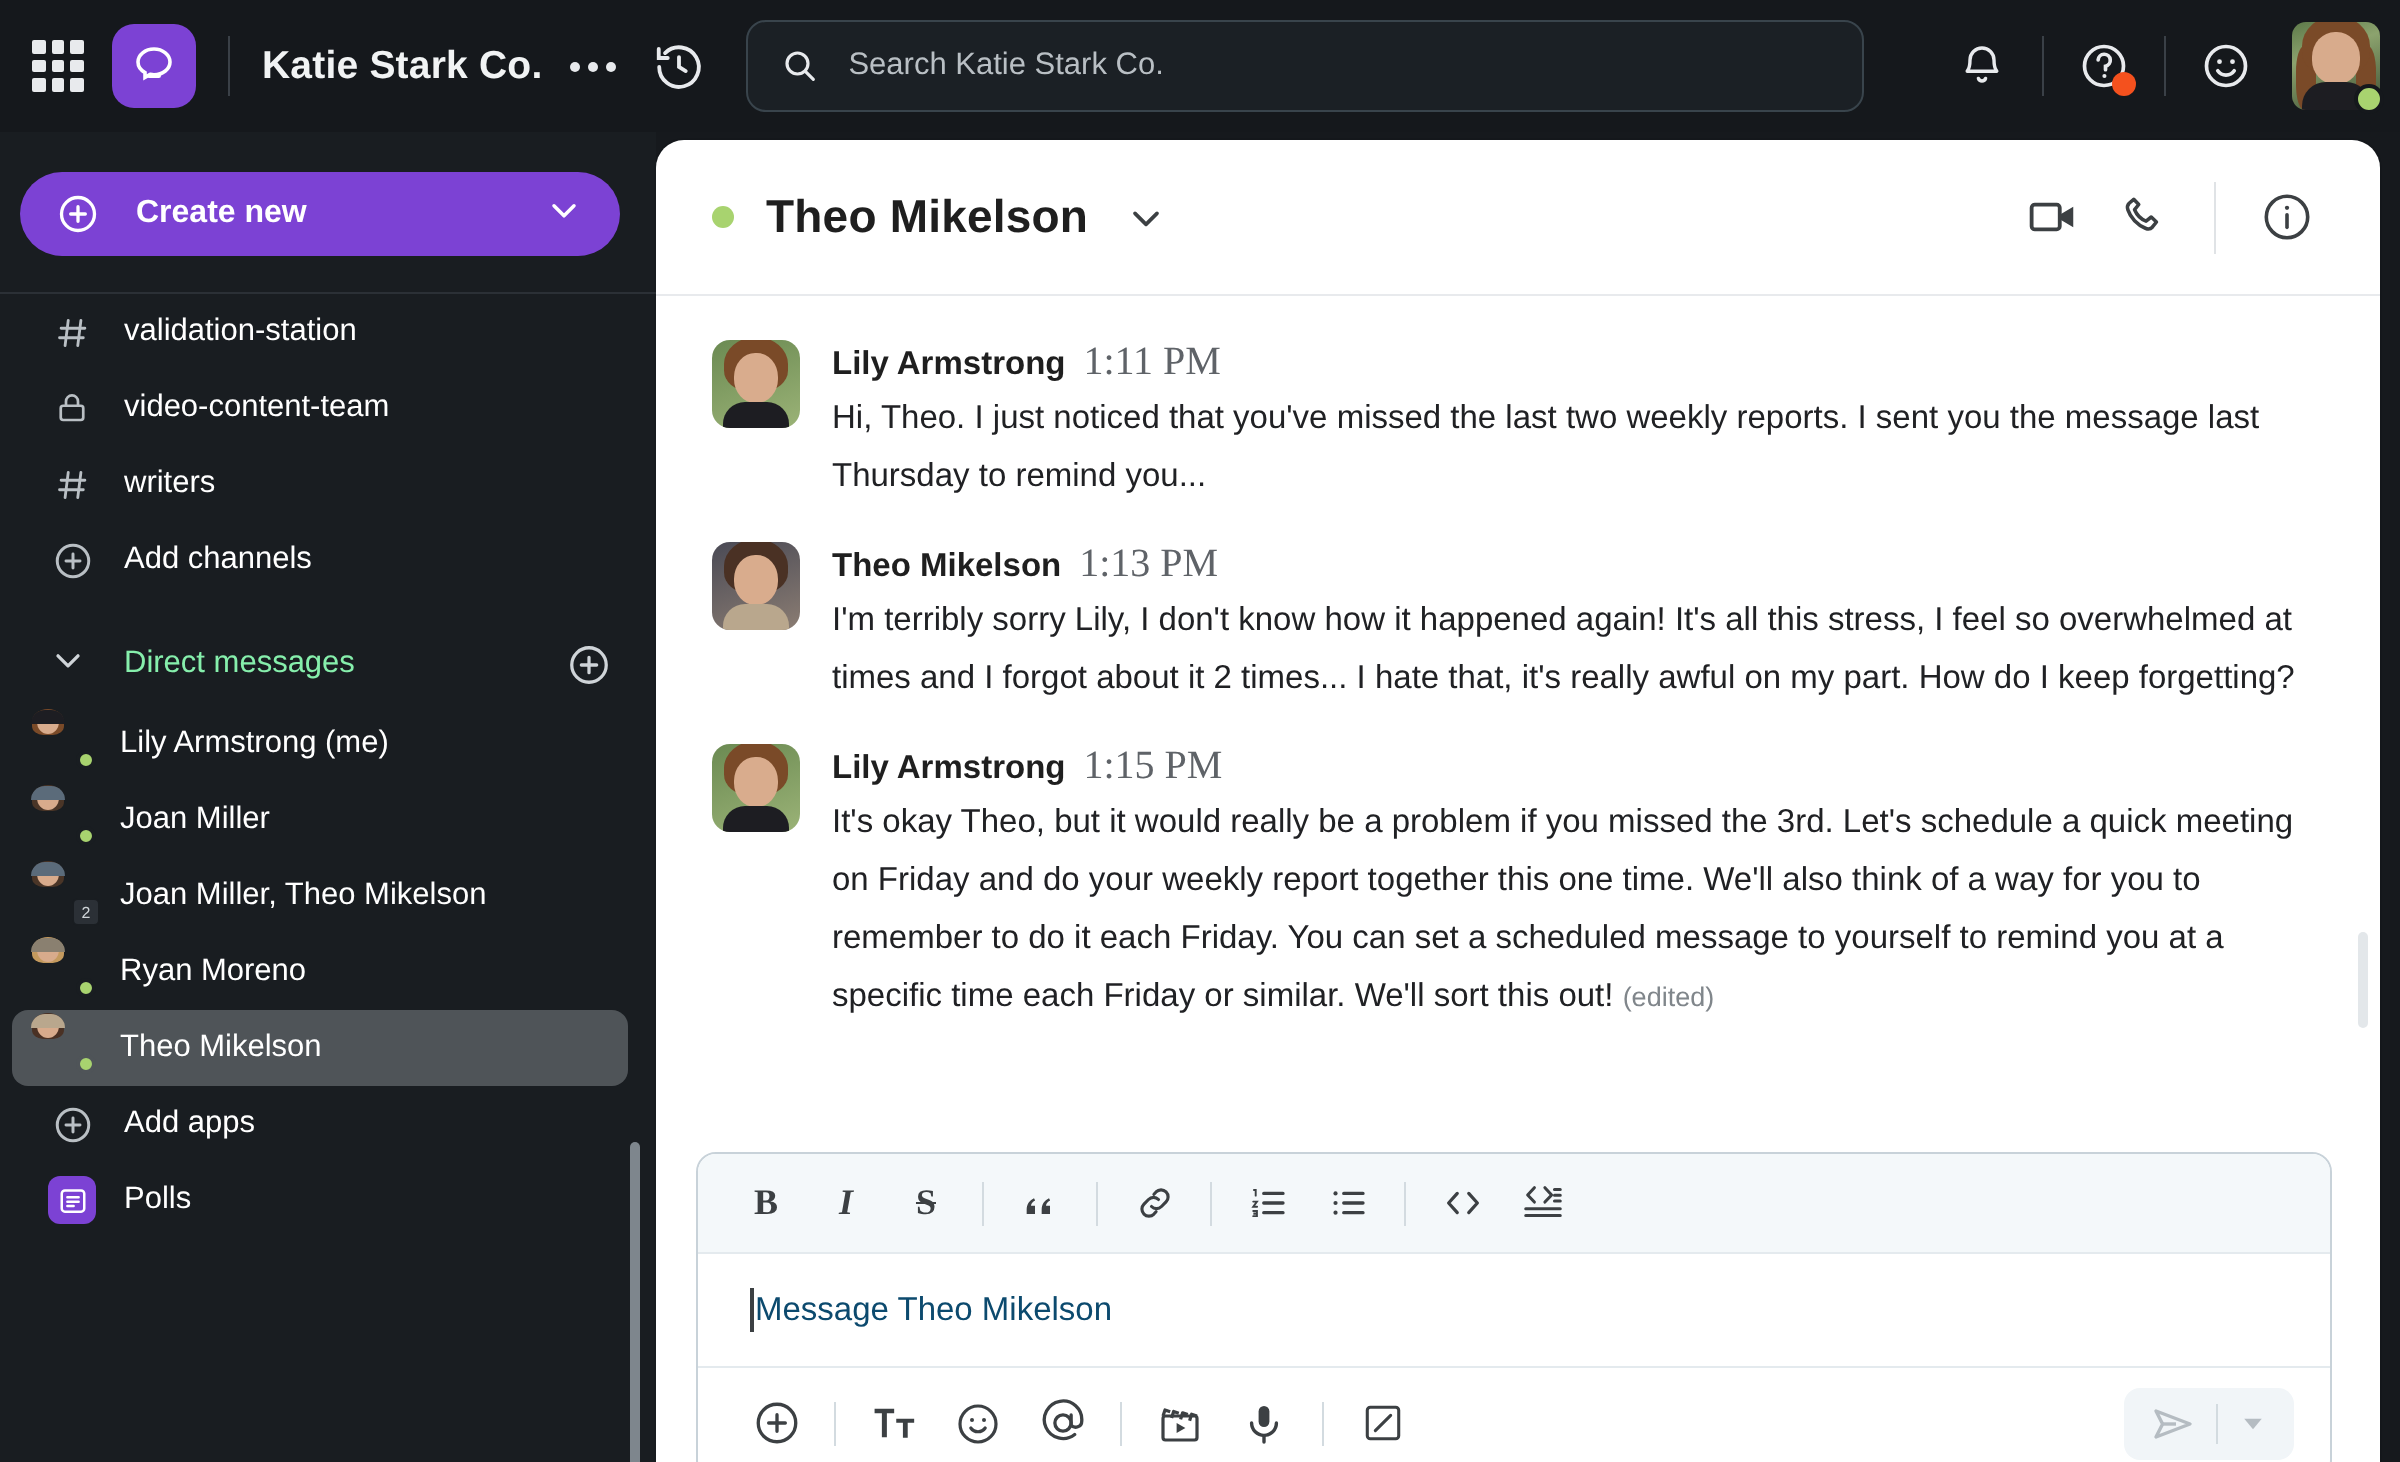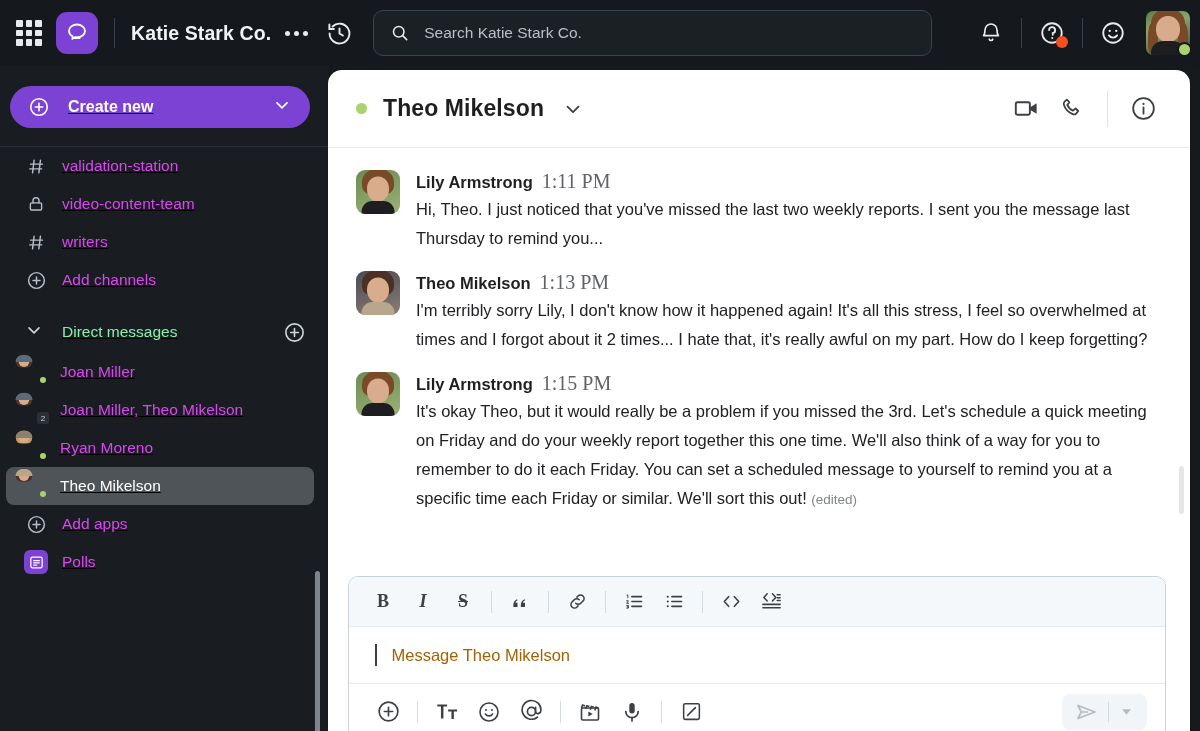--- a/index.html
+++ b/index.html
@@ -67,37 +67,37 @@
   .avatar .hair3 { position:absolute; right:2px; top:12px; width:10px; height:32px; background:#7a4a28; border-radius:40%; }
   .avatar .body { position:absolute; left:50%; bottom:0; transform:translateX(-50%); width:34px; height:14px; border-radius:12px 12px 0 0; background:#1d1d22; }
   .statusdot {
     position: absolute; right: -2px; bottom: -2px; width: 15px; height: 15px;
     border-radius: 50%; background: #a8d36f; border: 2px solid #15181c;
   }
 
   
   .sidebar {
     position: absolute; left: 0; top: 66px; width: 328px; height: 665px;
-    background: #191d21; overflow: hidden; text-decoration: underline;
+    background: #191d21; overflow: hidden;
   }
   .createnew {
     margin: 20px 18px 0 10px; height: 42px; border-radius: 21px; background: #7c42d4;
     display: flex; align-items: center; padding: 0 18px; cursor: pointer;
   }
   .createnew .lbl { color:#fff; font-size:16px; font-weight:bold; margin-left:18px; }
   .createnew .chev { margin-left:auto; }
   .sidesep { height:1px; background:#2b3036; margin-top:18px; }
   .scrollarea { position: relative; height: 562px; }
   .srow {
     display:flex; align-items:center; height:38px; padding-left:18px; margin:0 14px 0 6px;
     border-radius: 8px; cursor: pointer; position: relative;
   }
   .srow.active { background: #4f5458; }
   .srow .ic { width:24px; display:flex; align-items:center; justify-content:center; flex:0 0 24px; }
-  .srow .txt { color:#d946ef; font-size:15.5px; margin-left:14px; white-space:nowrap; }
+  .srow .txt { color:#ffffff; font-size:15.5px; margin-left:14px; white-space:nowrap; }
   .srow.active .txt { color:#ffffff; }
   .sechdr {
     display:flex; align-items:center; height:38px; padding-left:18px; margin:14px 14px 2px 6px;
     cursor:pointer;
   }
   .sechdr .txt { color:#86efac; font-size:15.5px; margin-left:18px; }
   .sechdr .plus { margin-left:auto; margin-right:8px; display:flex; }
   .miniav { width:22px; height:22px; border-radius:50%; position:relative; flex:0 0 22px; overflow:visible; }
   .miniav .inner { width:22px;height:22px;border-radius:50%;overflow:hidden;position:relative; }
   .miniav .sd {
@@ -161,21 +161,21 @@
     background:#fff;
   }
   .fmtbar {
     height:50px; background:#f4f8fa; border-bottom:1px solid #e4eaee;
     display:flex; align-items:center; padding:0 14px;
   }
   .fbtn { width:40px;height:38px;display:flex;align-items:center;justify-content:center;cursor:pointer;color:#3c4043; }
   .fdiv { width:1px;height:22px;background:#d3dbe0;margin:0 8px; }
   .inputrow { height:56px; display:flex; align-items:center; padding:0 26px; position:relative; }
   .caret { width:1.5px; height:22px; background:#3c4043; }
-  .inputrow .ph { font-size:16.5px; color:#a16207; margin-left:15px; }
+  .inputrow .ph { font-size:16.5px; color:#0c4a6e; margin-left:1px; }
   .actionbar {
     height:56px; border-top:1px solid #e4eaee; display:flex; align-items:center; padding:0 18px;
   }
   .abtn { width:42px;height:42px;display:flex;align-items:center;justify-content:center;cursor:pointer;color:#3c4043; }
   .adiv { width:1px;height:22px;background:#d3dbe0;margin:0 8px; }
   .sendgrp {
     margin-left:auto; display:flex; align-items:center; background:#f1f5f8;
     border-radius:8px; height:36px; padding:0 4px;
   }
   .sendbtn { width:42px;height:36px;display:flex;align-items:center;justify-content:center;cursor:pointer; }
@@ -327,20 +327,31 @@
         </span>
         <span class="txt">Direct messages</span>
         <span class="plus">
           <svg width="23" height="23" viewBox="0 0 24 24" fill="none" stroke="#cfd4d8" stroke-width="1.7" stroke-linecap="round">
               <circle cx="12" cy="12" r="9"></circle>
               <path d="M12 8v8M8 12h8"></path>
             </svg>
         </span>
       </div>
 
+      <div class="srow">
+        <span class="miniav">
+          <span class="inner av-a">
+            <span class="minihair" style="background:#7a4a28"></span>
+            <span class="miniface"></span>
+            <span class="minibody" style="background:#1d1d22"></span>
+          </span>
+          <span class="sd"></span>
+        </span>
+        <span class="txt">Lily Armstrong (me)</span>
+      </div>
 
       <div class="srow">
         <span class="miniav">
           <span class="inner av-b">
             <span class="minihair" style="background:#4a3527"></span>
             <span class="miniface"></span>
             <span class="minibody" style="background:#5b6b7a"></span>
           </span>
           <span class="sd"></span>
         </span>

